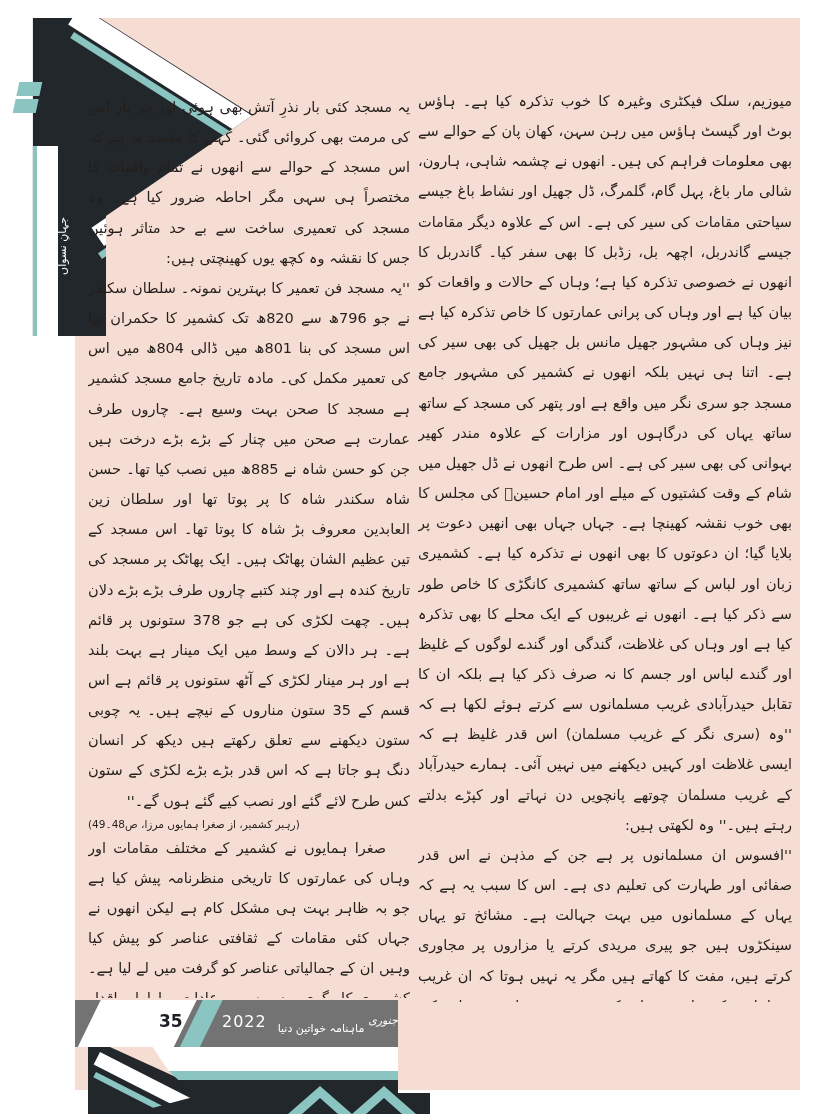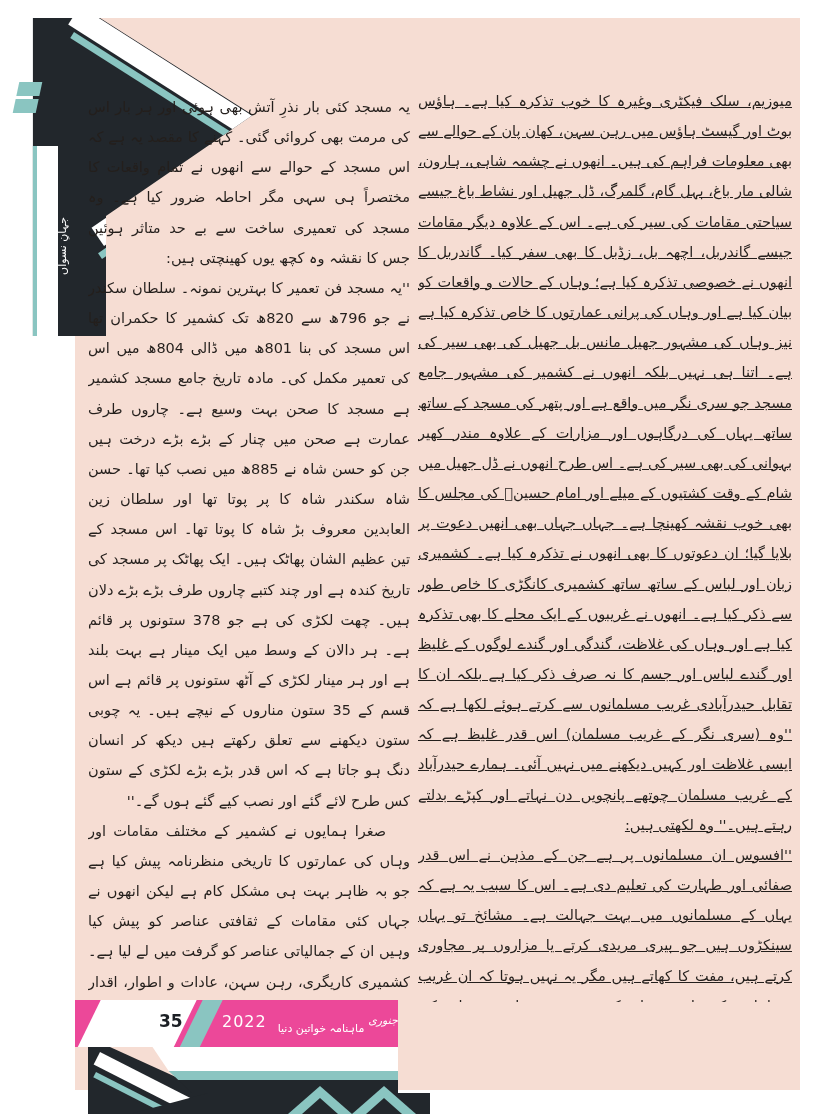--- a/index.html
+++ b/index.html
@@ -10,21 +10,21 @@
   }
   .page{position:relative;width:826px;height:1114px;overflow:hidden;background:#ffffff;}
   .pink-bg{position:absolute;left:75px;top:18px;width:725px;height:1072px;background:#f6ddd3;}
 
   
   .ucol{
     position:absolute;direction:rtl;text-align:justify;
     color:#241f1c;font-size:14.5px;line-height:2.08;overflow:hidden;
     font-family:"DejaVu Sans","Liberation Sans",sans-serif;
   }
-  .col-right{left:418px;top:86px;width:374px;height:916px;text-decoration:underline;}
+  .col-right{left:418px;top:86px;width:374px;height:916px;}
   .col-left{left:88px;top:92px;width:322px;height:906px;}
   .ucol p{margin:0;}
   .para-indent{text-indent:24px;}
   .quote{margin:0 34px 0 34px;}
   .citation{font-size:10.5px;text-align:left;margin:2px 0 4px 0;line-height:1.6;}
 
   
   .top-decor{position:absolute;left:22px;top:18px;width:232px;height:318px;}
   .td-black{
     position:absolute;inset:0;background:#22272c;
@@ -41,21 +41,21 @@
     background:linear-gradient(#8ac5c1 0 45%,rgba(0,0,0,0) 45% 55%,#8ac5c1 55% 100%);
     transform:skewX(-12deg);
   }
   .vtext{
     position:absolute;left:34px;top:272px;width:88px;
     transform:rotate(-90deg);transform-origin:0 0;
     color:#ffffff;font-size:11px;direction:rtl;text-align:center;white-space:nowrap;
   }
 
   
-  .footer-bar{position:absolute;left:75px;top:1000px;width:323px;height:47px;background:#ec4899;overflow:hidden;}
+  .footer-bar{position:absolute;left:75px;top:1000px;width:323px;height:47px;background:#737373;overflow:hidden;}
   .footer-bar .chev-white{position:absolute;left:14px;top:-6px;width:96px;height:60px;background:#ffffff;transform:skewX(-26deg);}
   .footer-bar .chev-teal{position:absolute;left:116px;top:-6px;width:20px;height:60px;background:#8ac5c1;transform:skewX(-26deg);}
   .page-num{position:absolute;left:84px;top:11px;color:#1b1f24;font-weight:bold;font-size:17px;font-family:"DejaVu Sans",sans-serif;}
   .year{position:absolute;left:147px;top:12px;color:#ffffff;font-weight:normal;font-size:16px;letter-spacing:1px;}
   .mag-name{position:absolute;left:200px;top:22px;width:92px;color:#ffffff;font-size:11px;direction:rtl;text-align:center;white-space:nowrap;}
   .month{position:absolute;left:293px;top:14px;width:30px;color:#ffffff;font-size:11px;direction:rtl;text-align:center;white-space:nowrap;font-style:italic;}
 
   .fw{position:absolute;left:75px;top:1047px;width:323px;height:24px;background:#ffffff;clip-path:polygon(24% 0,100% 0,100% 100%,29% 100%);}
   .ft{position:absolute;left:75px;top:1071px;width:323px;height:9px;background:#8ac5c1;clip-path:polygon(29% 0,100% 0,100% 100%,32% 100%);}
   .fb2{position:absolute;left:75px;top:1080px;width:323px;height:13px;background:#22272c;clip-path:polygon(32% 0,100% 0,100% 100%,36% 100%);}
@@ -91,20 +91,21 @@
 
   <div class="ucol col-right">
     <p>میوزیم، سلک فیکٹری وغیرہ کا خوب تذکرہ کیا ہے۔ ہاؤس بوٹ اور گیسٹ ہاؤس میں رہن سہن، کھان پان کے حوالے سے بھی معلومات فراہم کی ہیں۔ انھوں نے چشمہ شاہی، ہارون، شالی مار باغ، پہل گام، گلمرگ، ڈل جھیل اور نشاط باغ جیسے سیاحتی مقامات کی سیر کی ہے۔ اس کے علاوہ دیگر مقامات جیسے گاندربل، اچھہ بل، زڈبل کا بھی سفر کیا۔ گاندربل کا انھوں نے خصوصی تذکرہ کیا ہے؛ وہاں کے حالات و واقعات کو بیان کیا ہے اور وہاں کی پرانی عمارتوں کا خاص تذکرہ کیا ہے نیز وہاں کی مشہور جھیل مانس بل جھیل کی بھی سیر کی ہے۔ اتنا ہی نہیں بلکہ انھوں نے کشمیر کی مشہور جامع مسجد جو سری نگر میں واقع ہے اور پتھر کی مسجد کے ساتھ ساتھ یہاں کی درگاہوں اور مزارات کے علاوہ مندر کھیر بہوانی کی بھی سیر کی ہے۔ اس طرح انھوں نے ڈل جھیل میں شام کے وقت کشتیوں کے میلے اور امام حسینؓ کی مجلس کا بھی خوب نقشہ کھینچا ہے۔ جہاں جہاں بھی انھیں دعوت پر بلایا گیا؛ ان دعوتوں کا بھی انھوں نے تذکرہ کیا ہے۔ کشمیری زبان اور لباس کے ساتھ ساتھ کشمیری کانگڑی کا خاص طور سے ذکر کیا ہے۔ انھوں نے غریبوں کے ایک محلے کا بھی تذکرہ کیا ہے اور وہاں کی غلاظت، گندگی اور گندے لوگوں کے غلیظ اور گندے لباس اور جسم کا نہ صرف ذکر کیا ہے بلکہ ان کا تقابل حیدرآبادی غریب مسلمانوں سے کرتے ہوئے لکھا ہے کہ ''وہ (سری نگر کے غریب مسلمان) اس قدر غلیظ ہے کہ ایسی غلاظت اور کہیں دیکھنے میں نہیں آئی۔ ہمارے حیدرآباد کے غریب مسلمان چوتھے پانچویں دن نہاتے اور کپڑے بدلتے رہتے ہیں۔'' وہ لکھتی ہیں:</p>
     <p class="quote">''افسوس ان مسلمانوں پر ہے جن کے مذہن نے اس قدر صفائی اور طہارت کی تعلیم دی ہے۔ اس کا سبب یہ ہے کہ یہاں کے مسلمانوں میں بہت جہالت ہے۔ مشائخ تو یہاں سینکڑوں ہیں جو پیری مریدی کرتے یا مزاروں پر مجاوری کرتے ہیں، مفت کا کھاتے ہیں مگر یہ نہیں ہوتا کہ ان غریب مسلمانوں کو تعلیم دیں اور کچھ نہیں تو صفائی ستھرائی کی تلقین کریں۔''</p>
 
   </div>
 
   <div class="ucol col-left">
     <p>یہ مسجد کئی بار نذرِ آتش بھی ہوئی اور ہر بار اس کی مرمت بھی کروائی گئی۔ کہنے کا مقصد یہ ہے کہ اس مسجد کے حوالے سے انھوں نے تمام واقعات کا مختصراً ہی سہی مگر احاطہ ضرور کیا ہے۔ وہ مسجد کی تعمیری ساخت سے بے حد متاثر ہوئیں جس کا نقشہ وہ کچھ یوں کھینچتی ہیں:</p>
     <p class="quote">''یہ مسجد فن تعمیر کا بہترین نمونہ۔ سلطان سکندر نے جو 796ھ سے 820ھ تک کشمیر کا حکمران تھا اس مسجد کی بنا 801ھ میں ڈالی 804ھ میں اس کی تعمیر مکمل کی۔ مادہ تاریخ جامع مسجد کشمیر ہے مسجد کا صحن بہت وسیع ہے۔ چاروں طرف عمارت ہے صحن میں چنار کے بڑے بڑے درخت ہیں جن کو حسن شاہ نے 885ھ میں نصب کیا تھا۔ حسن شاہ سکندر شاہ کا پر پوتا تھا اور سلطان زین العابدین معروف بڑ شاہ کا پوتا تھا۔ اس مسجد کے تین عظیم الشان پھاٹک ہیں۔ ایک پھاٹک پر مسجد کی تاریخ کندہ ہے اور چند کتبے چاروں طرف بڑے بڑے دلان ہیں۔ چھت لکڑی کی ہے جو 378 ستونوں پر قائم ہے۔ ہر دالان کے وسط میں ایک مینار ہے بہت بلند ہے اور ہر مینار لکڑی کے آٹھ ستونوں پر قائم ہے اس قسم کے 35 ستون مناروں کے نیچے ہیں۔ یہ چوبی ستون دیکھنے سے تعلق رکھتے ہیں دیکھ کر انسان دنگ ہو جاتا ہے کہ اس قدر بڑے بڑے لکڑی کے ستون کس طرح لائے گئے اور نصب کیے گئے ہوں گے۔''</p>
+    <p class="citation">(رہبر کشمیر، از صغرا ہمایوں مرزا، ص48۔49)</p>
     <p class="para-indent">صغرا ہمایوں نے کشمیر کے مختلف مقامات اور وہاں کی عمارتوں کا تاریخی منظرنامہ پیش کیا ہے جو بہ ظاہر بہت ہی مشکل کام ہے لیکن انھوں نے جہاں کئی مقامات کے ثقافتی عناصر کو پیش کیا وہیں ان کے جمالیاتی عناصر کو گرفت میں لے لیا ہے۔ کشمیری کاریگری، رہن سہن، عادات و اطوار، اقدار اور روایات کو بھی قلم بند کیا ہے۔ انھوں نے کئی پہلوؤں کے ساتھ اس سفرنامے کو اپنے قارئین کے سامنے پیش کر دیا ہے۔ اس سفر کے دوران ان کی کوشش یہ رہی ہے کہ جو کچھ انھوں نے دیکھا ہے اس کے تعلق سے معمولی سی معمولی جانکاری بھی ان سے نہیں چھوٹی ہے۔ مثال کے طور پر مانجھیوں یعنی جو ہاؤس بوٹ اور کشتیاں وغیرہ چلاتے ہیں کی عجیب و غریب لڑائی کا ذکر کیا ہے۔ انھوں نے لکھا ہے کہ ماجھی جب لڑتے ہیں تو ماں بیٹی، ساس بہو یا بیٹا باپ لڑتے لڑتے مار پیٹ تک پہنچ جاتے ہیں۔ بہر صورت سفرنامہ ''رہبر کشمیر'' کشمیر کے صحت افزاں مقامات کے حوالے سے قاری کی دلچسپی کا باعث تو ضرور بنا ہے لیکن قاری کے دل میں یہ خواہش بھی</p>
   </div>
 
   <div class="footer-bar">
     <div class="chev-white"></div>
     <div class="chev-teal"></div>
     <div class="page-num">35</div>
     <div class="year">2022</div>
     <div class="mag-name">ماہنامہ خواتین دنیا</div>
     <div class="month">جنوری</div>

